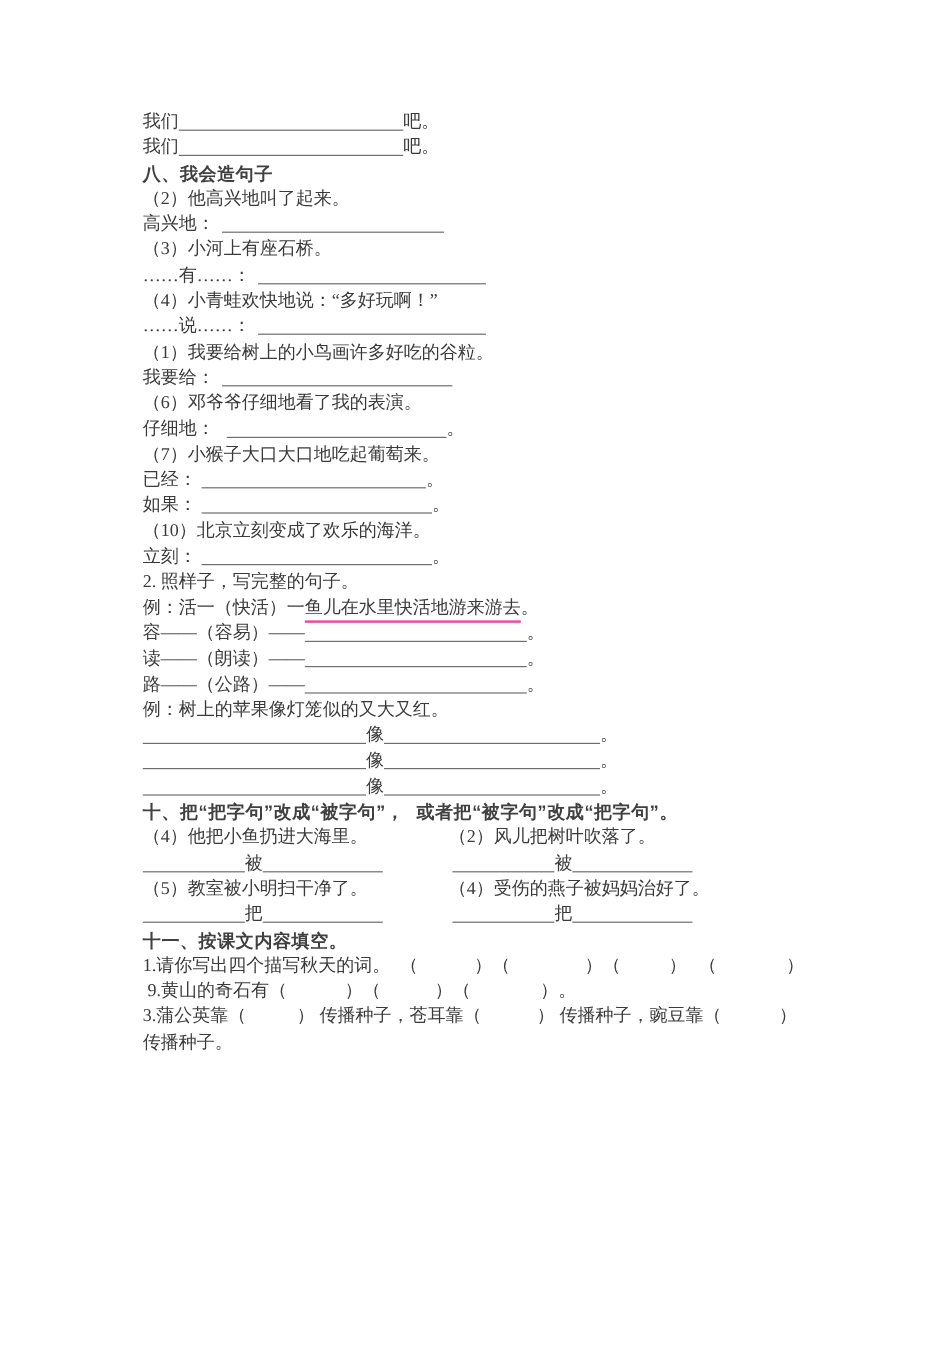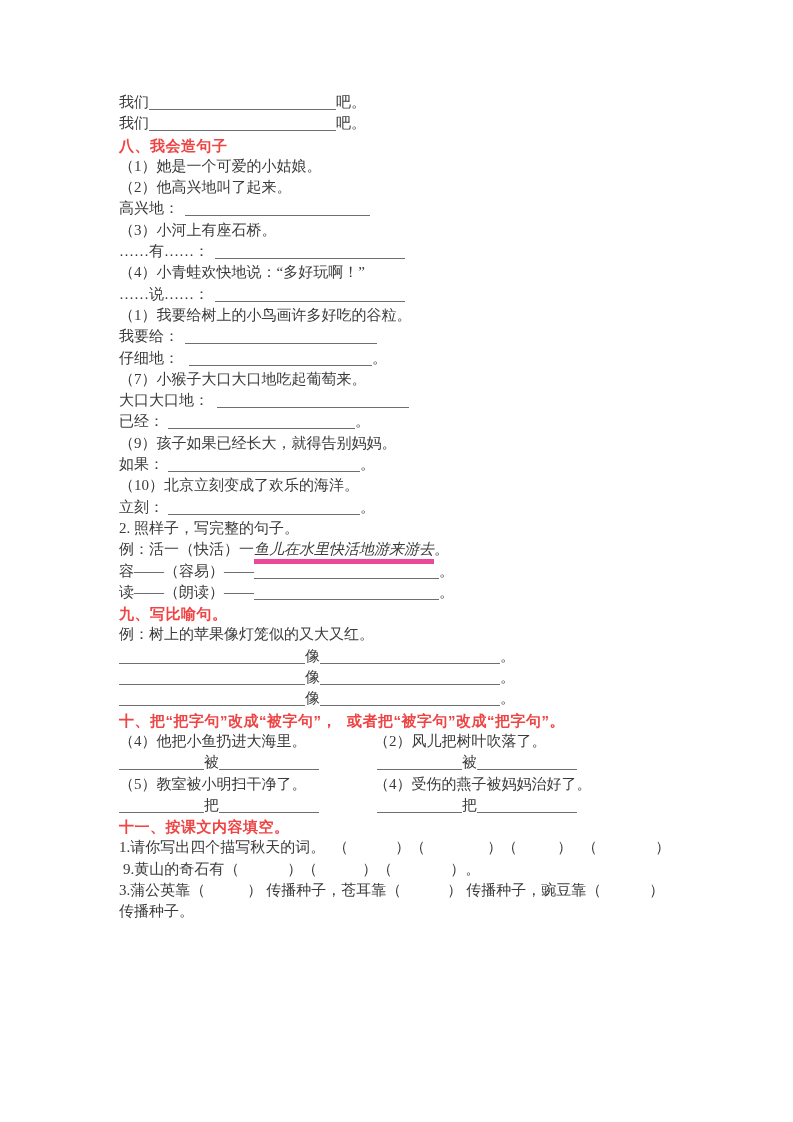--- a/index.html
+++ b/index.html
@@ -15,72 +15,69 @@
     font-size:15px;
     color:#3a3a3a;
   }
   .line {
     position:relative;
     height:21.3px; line-height:21.3px;
     white-space:nowrap;
   }
   .line.bold {
     font-weight:bold;
-    color:#ef4444;
+    color:#404040;
     font-family:"Liberation Sans","DejaVu Sans",sans-serif;
     letter-spacing:0.5px;
   }
   .txt { display:inline; }
   .blank {
     display:inline-block;
     height:12px;
     border-bottom:1px solid #6e6e6e;
     vertical-align:-3px;
   }
   .space { display:inline-block; height:1px; }
   .ul-text {
     display:inline-block;
-    border-bottom:5px solid #ec4899;
+    border-bottom:2px solid #ec4899;
     line-height:18px;
     height:19px;
-    font-style:italic;
   }
   .c1 { display:inline; }
   .c2 { position:absolute; left:255px; top:0; }
 </style>
 </head>
 <body>
 
 <div class="page">
   <div id="doc">
       <div class="line"><span class="c1"><span class="txt">我们</span><span class="blank" style="width: 187px;"></span><span class="txt">吧。</span></span></div>
       <div class="line"><span class="c1"><span class="txt">我们</span><span class="blank" style="width: 187px;"></span><span class="txt">吧。</span></span></div>
       <div class="line bold"><span class="c1"><span class="txt">八、我会造句子</span></span></div>
-      <div class="line"><span class="c1"><span class="txt">（1）她是一个可爱的小姑娘。</span></span></div>
       <div class="line"><span class="c1"><span class="txt">（2）他高兴地叫了起来。</span></span></div>
       <div class="line"><span class="c1"><span class="txt">高兴地：</span><span class="space" style="width: 6px;"></span><span class="blank" style="width: 185px;"></span></span></div>
       <div class="line"><span class="c1"><span class="txt">（3）小河上有座石桥。</span></span></div>
       <div class="line"><span class="c1"><span class="txt">……有……：</span><span class="space" style="width: 6px;"></span><span class="blank" style="width: 190px;"></span></span></div>
       <div class="line"><span class="c1"><span class="txt">（4）小青蛙欢快地说：“多好玩啊！”</span></span></div>
       <div class="line"><span class="c1"><span class="txt">……说……：</span><span class="space" style="width: 6px;"></span><span class="blank" style="width: 190px;"></span></span></div>
       <div class="line"><span class="c1"><span class="txt">（1）我要给树上的小鸟画许多好吃的谷粒。</span></span></div>
       <div class="line"><span class="c1"><span class="txt">我要给：</span><span class="space" style="width: 6px;"></span><span class="blank" style="width: 192px;"></span></span></div>
+      <div class="line"><span class="c1"><span class="txt">（6）邓爷爷仔细地看了我的表演。</span></span></div>
       <div class="line"><span class="c1"><span class="txt">仔细地：</span><span class="space" style="width: 10px;"></span><span class="blank" style="width: 183px;"></span><span class="txt">。</span></span></div>
       <div class="line"><span class="c1"><span class="txt">（7）小猴子大口大口地吃起葡萄来。</span></span></div>
-      <div class="line"><span class="c1"><span class="txt">大口大口地：</span><span class="space" style="width: 8px;"></span><span class="blank" style="width: 192px;"></span></span></div>
       <div class="line"><span class="c1"><span class="txt">已经：</span><span class="space" style="width: 4px;"></span><span class="blank" style="width: 187px;"></span><span class="txt">。</span></span></div>
-      <div class="line"><span class="c1"><span class="txt">（9）孩子如果已经长大，就得告别妈妈。</span></span></div>
       <div class="line"><span class="c1"><span class="txt">如果：</span><span class="space" style="width: 4px;"></span><span class="blank" style="width: 192px;"></span><span class="txt">。</span></span></div>
       <div class="line"><span class="c1"><span class="txt">（10）北京立刻变成了欢乐的海洋。</span></span></div>
       <div class="line"><span class="c1"><span class="txt">立刻：</span><span class="space" style="width: 4px;"></span><span class="blank" style="width: 192px;"></span><span class="txt">。</span></span></div>
       <div class="line"><span class="c1"><span class="txt">2. 照样子，写完整的句子。</span></span></div>
       <div class="line"><span class="c1"><span class="txt">例：活一（快活）一</span><span class="txt ul-text">鱼儿在水里快活地游来游去</span><span class="txt">。</span></span></div>
       <div class="line"><span class="c1"><span class="txt">容——（容易）——</span><span class="blank" style="width: 185px;"></span><span class="txt">。</span></span></div>
       <div class="line"><span class="c1"><span class="txt">读——（朗读）——</span><span class="blank" style="width: 185px;"></span><span class="txt">。</span></span></div>
-      <div class="line bold"><span class="c1"><span class="txt">九、写比喻句。</span></span></div>
+      <div class="line"><span class="c1"><span class="txt">路——（公路）——</span><span class="blank" style="width: 185px;"></span><span class="txt">。</span></span></div>
       <div class="line"><span class="c1"><span class="txt">例：树上的苹果像灯笼似的又大又红。</span></span></div>
       <div class="line"><span class="c1"><span class="blank" style="width: 186px;"></span><span class="txt">像</span><span class="blank" style="width: 180px;"></span><span class="txt">。</span></span></div>
       <div class="line"><span class="c1"><span class="blank" style="width: 186px;"></span><span class="txt">像</span><span class="blank" style="width: 180px;"></span><span class="txt">。</span></span></div>
       <div class="line"><span class="c1"><span class="blank" style="width: 186px;"></span><span class="txt">像</span><span class="blank" style="width: 180px;"></span><span class="txt">。</span></span></div>
       <div class="line bold"><span class="c1"><span class="txt">十、把“把字句”改成“被字句”，</span><span class="space" style="width: 10px;"></span><span class="txt">或者把“被字句”改成“把字句”。</span></span></div>
       <div class="line"><span class="c1"><span class="txt">（4）他把小鱼扔进大海里。</span></span><span class="c2"><span class="txt">（2）风儿把树叶吹落了。</span></span></div>
       <div class="line"><span class="c1"><span class="blank" style="width: 85px;"></span><span class="txt">被</span><span class="blank" style="width: 100px;"></span></span><span class="c2"><span class="space" style="width: 3px;"></span><span class="blank" style="width: 85px;"></span><span class="txt">被</span><span class="blank" style="width: 100px;"></span></span></div>
       <div class="line"><span class="c1"><span class="txt">（5）教室被小明扫干净了。</span></span><span class="c2"><span class="txt">（4）受伤的燕子被妈妈治好了。</span></span></div>
       <div class="line"><span class="c1"><span class="blank" style="width: 85px;"></span><span class="txt">把</span><span class="blank" style="width: 100px;"></span></span><span class="c2"><span class="space" style="width: 3px;"></span><span class="blank" style="width: 85px;"></span><span class="txt">把</span><span class="blank" style="width: 100px;"></span></span></div>
       <div class="line bold"><span class="c1"><span class="txt">十一、按课文内容填空。</span></span></div>

